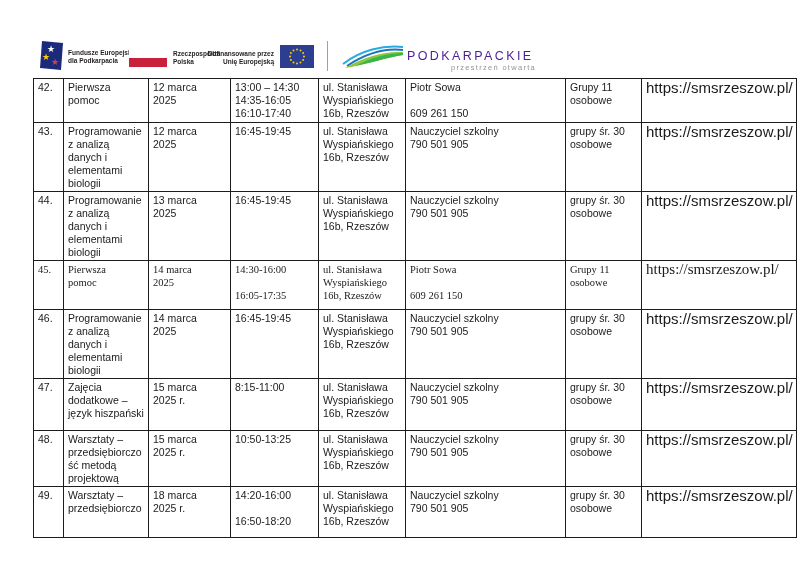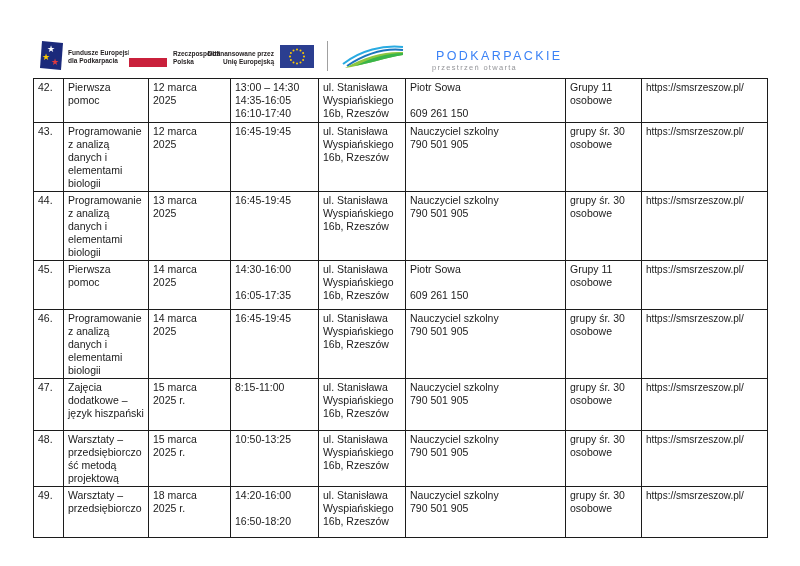--- a/index.html
+++ b/index.html
@@ -6,34 +6,34 @@
   .page{
     position:relative;width:800px;height:566px;background:#fff;overflow:hidden;
     font-family:"Liberation Sans", sans-serif;color:#1a1a1a;
   }
   
   .hdr{position:absolute;left:0;top:0;width:800px;height:78px;}
   .abs{position:absolute;}
   .logo-text{font-size:6.5px;font-weight:bold;line-height:1.3;color:#231f20;white-space:pre-line;}
   .logo-text.right{text-align:right;}
   .sep{width:1px;height:30px;background:#a0a0a0;}
-  .pk-title{font-size:12.5px;letter-spacing:2.4px;color:#3b82f6;white-space:nowrap;margin-left:29px;}
+  .pk-title{font-size:12.5px;letter-spacing:2.4px;color:#4c1d95;white-space:nowrap;}
   .pk-sub{font-size:7.5px;letter-spacing:1.3px;color:#949599;white-space:nowrap;}
   .plflag-white{width:38px;height:9px;background:#ffffff;}
   .plflag-red{width:38px;height:9px;}
   
   table.sched{
     position:absolute;left:33px;top:78px;border-collapse:collapse;table-layout:fixed;
     font-size:10.5px;line-height:13px;
   }
   table.sched td{
     border:1.5px solid #1c1c1c;vertical-align:top;padding:2px 3px 1px 4px;
     white-space:pre-line;overflow:hidden;
   }
-  td.url{font-size:10px;}
+  td.url{font-size:15px;}
 </style>
 </head>
 <body>
 
 <div class="page">
 
   <div class="hdr">
 
     <svg class="abs" style="left:40px;top:40px;" width="24" height="31" viewBox="0 0 24 31">
       <polygon points="2,1 23,3 21,30 0,28" fill="#1b2a7b"></polygon>
@@ -73,21 +73,21 @@
 
     <div class="abs sep" style="left:327px;top:41px;"></div>
 
     <svg class="abs" style="left:341px;top:43px;" width="64" height="28" viewBox="0 0 64 28">
       <path d="M2,21 C20,7 42,2 62,4" stroke="#29abe2" stroke-width="2" fill="none"></path>
       <path d="M6,23 C24,11 44,5 62,7" stroke="#1b75bc" stroke-width="2" fill="none"></path>
       <path d="M4,25 C24,13 44,8 62,9 L62,12 C42,15 20,23 4,25 Z" fill="#8dc63f"></path>
       <path d="M14,23 C30,15 46,10 62,10 L62,12 C44,15 26,21 14,23 Z" fill="#39b54a"></path>
     </svg>
     <div class="abs pk-title" style="left:407px;top:49px;">PODKARPACKIE</div>
-    <div class="abs pk-sub" style="left:432px;top:63px;">przestrzeń otwarta</div>
+    <div class="abs pk-sub" style="left:451px;top:63px;">przestrzeń otwarta</div>
   </div>
 
   <table class="sched">
     <colgroup>
       <col style="width:30px">
         <col style="width:85px">
         <col style="width:82px">
         <col style="width:88px">
       <col style="width:87px">
         <col style="width:160px">
@@ -145,21 +145,21 @@
       <td>16:45-19:45</td>
       <td>ul. Stanisława
 Wyspiańskiego
 16b, Rzeszów</td>
       <td>Nauczyciel szkolny
 790 501 905</td>
       <td>grupy śr. 30
 osobowe</td>
       <td class="url">https://smsrzeszow.pl/</td>
     </tr>
-        <tr style="height: 49px;">
+        <tr style="height: 49px; font-family: Liberation Serif, serif;">
       <td>45.</td>
       <td>Pierwsza
 pomoc</td>
       <td>14 marca
 2025</td>
       <td>14:30-16:00
 
 16:05-17:35</td>
       <td>ul. Stanisława
 Wyspiańskiego

